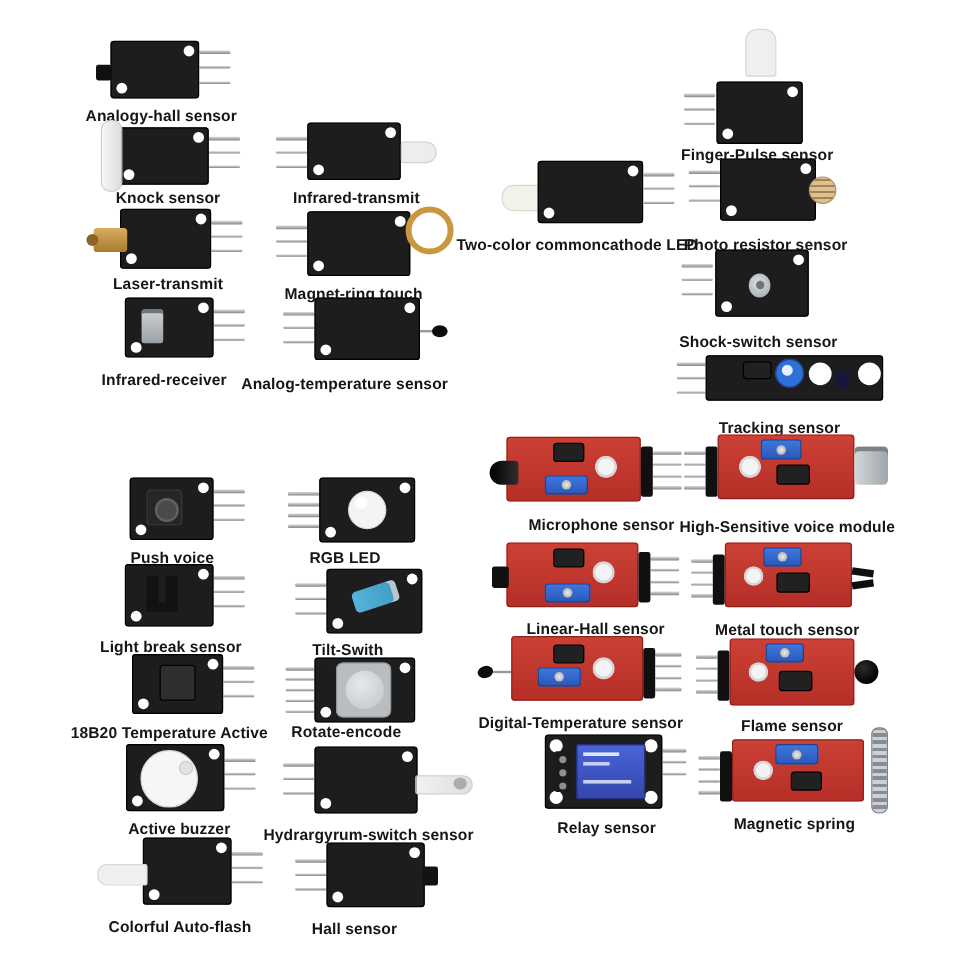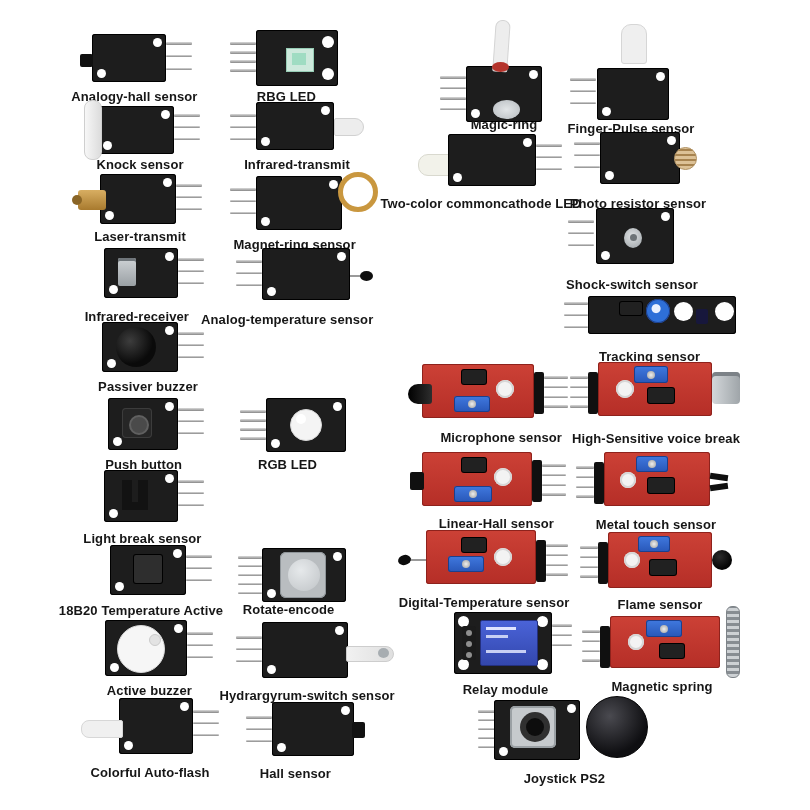--- a/index.html
+++ b/index.html
@@ -83,45 +83,33 @@
           <i></i>
           <i></i>
           <i></i>
         </div>
       <div class="pcb b" style="left:26px;top:2px;width:74px;height:50px"></div>
       <div class="p" style="left:40px;top:12px;width:18px;height:28px;background:linear-gradient(180deg,#cfd3d6,#9aa0a4);border-radius:2px;box-shadow:inset 0 3px 0 #6f757a"></div>
     </div>
     <figcaption class="cap" style="left:42%">Infrared-receiver</figcaption>
   </figure>
 
-  <figure class="item" style="left:78px;top:322px;width:140px;height:72px">
-    <div class="art">
-      <div class="pins" style="left:100px;top:10px;width:26px;height:26px">
-          <i></i>
-          <i></i>
-          <i></i>
-        </div>
-      <div class="pcb b" style="left:24px;top:0;width:76px;height:50px"></div>
-      <div class="p" style="left:38px;top:5px;width:40px;height:40px;background:radial-gradient(circle at 35% 35%,#3d3d3d,#0a0a0a 62%);border-radius:50%"></div>
-    </div>
-    <figcaption class="cap">Passiver buzzer</figcaption>
-  </figure>
 
   <figure class="item" style="left:82px;top:396px;width:140px;height:76px">
     <div class="art">
       <div class="pins" style="left:96px;top:12px;width:26px;height:26px">
           <i></i>
           <i></i>
           <i></i>
         </div>
       <div class="pcb b" style="left:26px;top:2px;width:70px;height:52px"></div>
       <div class="p" style="left:40px;top:12px;width:30px;height:30px;background:#262626;border-radius:4px;box-shadow:inset 0 0 0 1px #3c3c3c"></div>
       <div class="p" style="left:47px;top:19px;width:16px;height:16px;background:#4a4a4a;border:2px solid #606060;border-radius:50%"></div>
     </div>
-    <figcaption class="cap" style="left:44%">Push button</figcaption>
+    <figcaption class="cap" style="left:44%">Push voice</figcaption>
   </figure>
 
   <figure class="item" style="left:78px;top:468px;width:140px;height:78px">
     <div class="art">
       <div class="pins" style="left:100px;top:12px;width:26px;height:26px">
           <i></i>
           <i></i>
           <i></i>
         </div>
       <div class="pcb b" style="left:26px;top:2px;width:74px;height:52px"></div>
@@ -165,36 +153,20 @@
           <i></i>
           <i></i>
           <i></i>
         </div>
       <div class="pcb b" style="left:44px;top:2px;width:74px;height:56px"></div>
       <div class="p" style="left:6px;top:24px;width:40px;height:16px;background:#f0f0f0;border:1px solid #d7d7d7;border-radius:8px 2px 2px 8px"></div>
     </div>
     <figcaption class="cap">Colorful Auto-flash</figcaption>
   </figure>
 
-  <figure class="item" style="left:222px;top:28px;width:140px;height:76px">
-    <div class="art">
-      <div class="pins" style="left:8px;top:14px;width:26px;height:30px">
-          <i></i>
-          <i></i>
-          <i></i>
-          <i></i>
-        </div>
-      <div class="pcb" style="left:34px;top:2px;width:82px;height:56px"></div>
-      <div class="p" style="left:64px;top:20px;width:26px;height:22px;background:#cde9dc;border:1px solid #97cdb6"></div>
-      <div class="p" style="left:70px;top:25px;width:14px;height:12px;background:#9fdcc2"></div>
-      <div class="hole" style="left:100px;top:8px;width:12px;height:12px"></div>
-      <div class="hole" style="left:100px;top:40px;width:12px;height:12px"></div>
-    </div>
-    <figcaption class="cap" style="left:46%">RBG LED</figcaption>
-  </figure>
 
   <figure class="item" style="left:222px;top:102px;width:150px;height:70px">
     <div class="art">
       <div class="pins" style="left:8px;top:12px;width:26px;height:26px">
           <i></i>
           <i></i>
           <i></i>
         </div>
       <div class="pcb b" style="left:34px;top:0;width:78px;height:48px"></div>
       <div class="p" style="left:112px;top:16px;width:28px;height:16px;background:#ededed;border:1px solid #d1d1d1;border-radius:2px 9px 9px 2px"></div>
@@ -205,21 +177,21 @@
   <figure class="item" style="left:222px;top:172px;width:165px;height:80px">
     <div class="art">
       <div class="pins" style="left:8px;top:16px;width:26px;height:26px">
           <i></i>
           <i></i>
           <i></i>
         </div>
       <div class="pcb b" style="left:34px;top:4px;width:86px;height:54px"></div>
       <div class="p" style="left:116px;top:0;width:30px;height:30px;border:5px solid #c9973f;border-radius:50%"></div>
     </div>
-    <figcaption class="cap" style="left:44%">Magnet-ring sensor</figcaption>
+    <figcaption class="cap" style="left:44%">Magnet-ring touch</figcaption>
   </figure>
 
   <figure class="item" style="left:228px;top:246px;width:160px;height:81px">
     <div class="art">
       <div class="pins" style="left:8px;top:14px;width:26px;height:26px">
           <i></i>
           <i></i>
           <i></i>
         </div>
       <div class="pcb b" style="left:34px;top:2px;width:88px;height:52px"></div>
@@ -238,20 +210,32 @@
           <i></i>
           <i></i>
         </div>
       <div class="pcb b" style="left:34px;top:2px;width:80px;height:54px"></div>
       <div class="p" style="left:58px;top:13px;width:30px;height:30px;background:#f4f4f4;border:1px solid #d9d9d9;border-radius:50%"></div>
       <div class="p" style="left:64px;top:18px;width:10px;height:10px;background:#ffffff;border-radius:50%"></div>
     </div>
     <figcaption class="cap" style="left:37%">RGB LED</figcaption>
   </figure>
 
+  <figure class="item" style="left:238px;top:472px;width:140px;height:77px">
+    <div class="art">
+      <div class="pins" style="left:8px;top:14px;width:26px;height:26px">
+          <i></i>
+          <i></i>
+          <i></i>
+        </div>
+      <div class="pcb b" style="left:34px;top:2px;width:80px;height:54px"></div>
+      <div class="p" style="left:56px;top:16px;width:38px;height:18px;background:linear-gradient(90deg,#55b4da,#3e9cc4);border-radius:4px;transform:rotate(-18deg);box-shadow:inset -5px 0 0 #bcc4c8"></div>
+    </div>
+    <figcaption class="cap" style="left:37%">Tilt-Swith</figcaption>
+  </figure>
 
   <figure class="item" style="left:232px;top:546px;width:145px;height:71px">
     <div class="art">
       <div class="pins" style="left:6px;top:10px;width:24px;height:38px">
           <i></i>
           <i></i>
           <i></i>
           <i></i>
           <i></i>
         </div>
@@ -282,35 +266,20 @@
           <i></i>
           <i></i>
           <i></i>
         </div>
       <div class="pcb b" style="left:34px;top:2px;width:82px;height:54px"></div>
       <div class="p" style="left:114px;top:22px;width:13px;height:16px;background:#121212;border-radius:2px"></div>
     </div>
     <figcaption class="cap" style="left:41%">Hall sensor</figcaption>
   </figure>
 
-  <figure class="item" style="left:438px;top:18px;width:132px;height:114px">
-    <div class="art">
-      <div class="pins" style="left:2px;top:58px;width:26px;height:34px">
-          <i></i>
-          <i></i>
-          <i></i>
-          <i></i>
-        </div>
-      <div class="pcb b" style="left:28px;top:48px;width:76px;height:56px"></div>
-      <div class="p" style="left:56px;top:2px;width:13px;height:50px;background:#ededed;border:1px solid #d4d4d4;border-radius:7px 7px 2px 2px;transform:rotate(4deg)"></div>
-      <div class="p" style="left:54px;top:44px;width:17px;height:10px;background:#b5342c;border-radius:50%"></div>
-      <div class="p" style="left:55px;top:82px;width:27px;height:19px;background:radial-gradient(#e2e5e7,#b7bcc0);border-radius:50%"></div>
-    </div>
-    <figcaption class="cap">Magic-ring</figcaption>
-  </figure>
 
   <figure class="item" style="left:392px;top:132px;width:178px;height:79px">
     <div class="art">
       <div class="p" style="left:26px;top:22px;width:32px;height:20px;background:#f2f2ea;border:1px solid #d9d9cf;border-radius:10px 2px 2px 10px"></div>
       <div class="pcb b" style="left:56px;top:2px;width:88px;height:52px"></div>
       <div class="pins" style="left:144px;top:12px;width:26px;height:26px">
           <i></i>
           <i></i>
           <i></i>
         </div>
@@ -389,40 +358,23 @@
       <div class="hole" style="left:99px;top:49px;width:11px;height:11px"></div>
       <div class="p" style="left:24px;top:16px;width:14px;height:34px;background:#1b1b1b;border-radius:2px"></div>
       <div class="p" style="left:28px;top:20px;width:6px;height:6px;background:#8f8f8f;border-radius:50%"></div>
       <div class="p" style="left:28px;top:31px;width:6px;height:6px;background:#8f8f8f;border-radius:50%"></div>
       <div class="p" style="left:28px;top:42px;width:6px;height:6px;background:#8f8f8f;border-radius:50%"></div>
       <div class="p" style="left:42px;top:10px;width:56px;height:44px;background:linear-gradient(180deg,#4a63d8,#3347ad);border:1px solid #24307e;border-radius:2px"></div>
       <div class="p" style="left:48px;top:17px;width:30px;height:3px;background:#dfe4ff"></div>
       <div class="p" style="left:48px;top:25px;width:22px;height:3px;background:#c7cff4"></div>
       <div class="p" style="left:48px;top:40px;width:40px;height:3px;background:#c7cff4"></div>
     </div>
-    <figcaption class="cap">Relay module</figcaption>
-  </figure>
-
-  <figure class="item" style="left:478px;top:692px;width:180px;height:94px">
-    <div class="art">
-      <div class="pins" style="left:0;top:18px;width:18px;height:38px">
-          <i></i>
-          <i></i>
-          <i></i>
-          <i></i>
-          <i></i>
-        </div>
-      <div class="pcb b" style="left:16px;top:8px;width:86px;height:60px"></div>
-      <div class="p" style="left:32px;top:14px;width:46px;height:42px;background:#c6cacd;border-radius:5px;box-shadow:inset 0 0 0 2px #9aa0a4"></div>
-      <div class="p" style="left:42px;top:20px;width:30px;height:30px;background:#303030;border-radius:50%"></div>
-      <div class="p" style="left:48px;top:26px;width:18px;height:18px;background:#0d0d0d;border-radius:50%"></div>
-      <div class="p" style="left:108px;top:4px;width:60px;height:60px;background:radial-gradient(circle at 38% 32%,#4a4a50,#0f0f12 68%);border:1px solid #050506;border-radius:50%"></div>
-    </div>
-    <figcaption class="cap" style="left:48%">Joystick PS2</figcaption>
-  </figure>
+    <figcaption class="cap">Relay sensor</figcaption>
+  </figure>
+
 
   <figure class="item" style="left:561px;top:22px;width:140px;height:114px">
     <div class="art">
       <div class="pins" style="left:9px;top:56px;width:26px;height:26px">
           <i></i>
           <i></i>
           <i></i>
         </div>
       <div class="pcb b" style="left:36px;top:46px;width:72px;height:52px"></div>
       <div class="p" style="left:60px;top:2px;width:24px;height:38px;background:#efefef;border:1px solid #d6d6d6;border-radius:10px 10px 3px 3px"></div>
@@ -482,21 +434,21 @@
           <i></i>
           <i></i>
         </div>
       <div class="hdr" style="left:18px;top:14px;width:10px;height:42px"></div>
       <div class="pcb red" style="left:28px;top:4px;width:114px;height:54px"></div>
       <div class="ring" style="left:46px;top:22px;width:18px;height:18px"></div>
       <div class="pot" style="left:64px;top:8px;width:34px;height:17px"></div>
       <div class="chip" style="left:78px;top:30px;width:26px;height:15px"></div>
       <div class="p" style="left:142px;top:14px;width:28px;height:32px;background:linear-gradient(90deg,#d3d7da,#9fa5a9);border-radius:4px;box-shadow:inset 0 4px 0 #7c8287"></div>
     </div>
-    <figcaption class="cap">High-Sensitive voice break</figcaption>
+    <figcaption class="cap">High-Sensitive voice module</figcaption>
   </figure>
 
   <figure class="item" style="left:576px;top:448px;width:160px;height:84px">
     <div class="art">
       <div class="pins" style="left:0;top:18px;width:18px;height:32px">
           <i></i>
           <i></i>
           <i></i>
           <i></i>
         </div>

